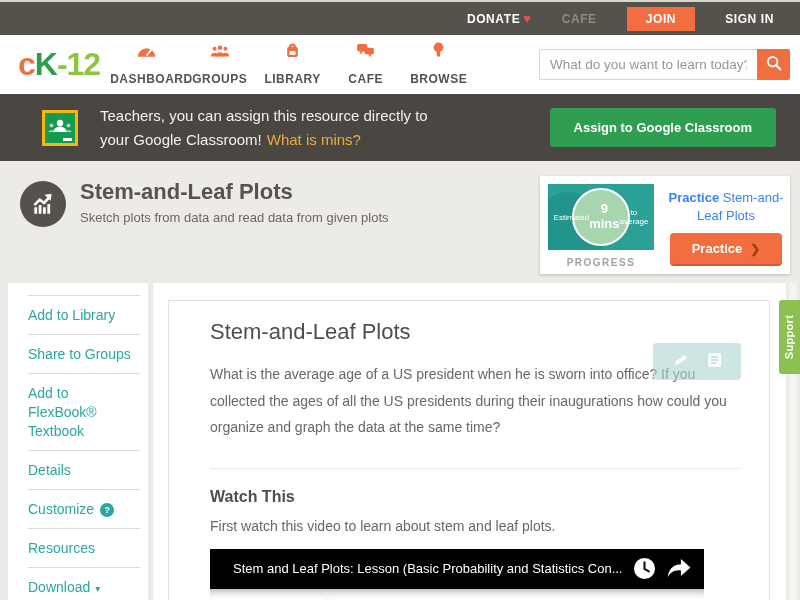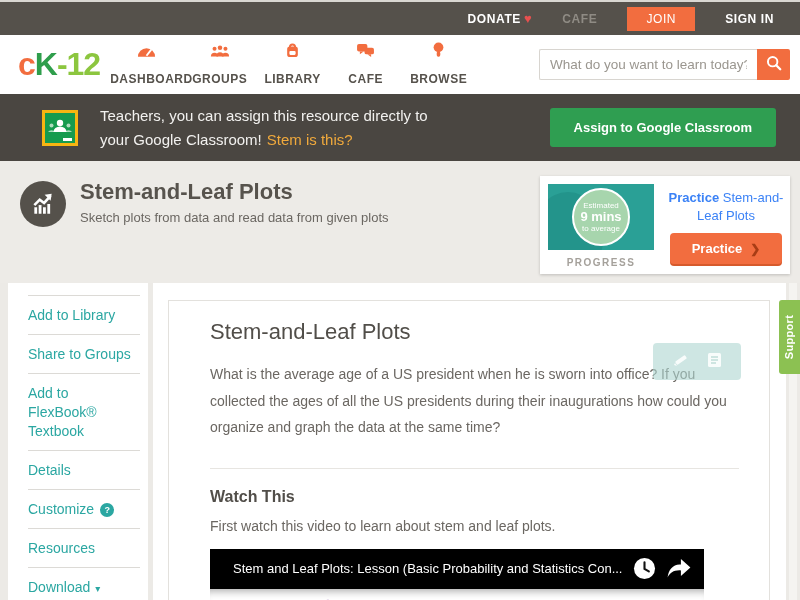--- a/index.html
+++ b/index.html
@@ -10,21 +10,21 @@
   }
   
   .topbar{
     height:35px; background:#55514b; border-top:2px solid #d9d7d2;
     display:flex; justify-content:flex-end; align-items:center;
     gap:30px; padding-right:26px;
   }
   .tb-link{ color:#fff; font-size:12px; font-weight:bold; letter-spacing:.6px; text-decoration:none; cursor:pointer;}
   .tb-link.help{ color:#8f8b84; }
   .heart{ color:#e8504f; font-size:13px; margin-left:3px;}
-  .join-btn{ background:#f26d3f; color:#fff; font-size:12px; font-weight:normal; letter-spacing:.6px;
+  .join-btn{ background:#f26d3f; color:#fff; font-size:12px; font-weight:bold; letter-spacing:.6px;
     padding:5px 19px; cursor:pointer; text-decoration:none;}
   
   .navbar{ height:59px; background:#fff; display:flex; align-items:center; padding:0 10px 0 18px; }
   .logo{ font-size:32px; font-weight:bold; letter-spacing:-1px; line-height:1; cursor:pointer; margin-top:-2px;}
   .logo .lc{ color:#f26d3f; }
   .logo .lk{ color:#2f9e4c; }
   .logo .ln{ color:#8cc63f; }
   .nav-items{ display:flex; margin-left:10px; }
   .nav-item{ width:73px; text-align:center; cursor:pointer; }
   .nav-item .nicon{ height:15px; display:flex; justify-content:center; align-items:flex-end;}
@@ -52,21 +52,21 @@
   .band-title h1{ margin:0; font-size:22px; color:#57534d; font-weight:bold; }
   .band-title p{ margin:5px 0 0; font-size:13px; color:#6b6762; }
   
   .practice-card{ position:absolute; right:10px; top:15px; width:250px; height:98px;
     background:#fff; box-shadow:0 1px 3px rgba(0,0,0,.2); display:flex; }
   .pc-left{ width:122px; padding:8px 8px 0; }
   .pc-thumb{ height:66px; background:#2aa096; position:relative; overflow:hidden; }
   .pc-head{ position:absolute; left:-16px; top:8px; width:72px; height:86px; background:#23948b; border-radius:50%; }
   .pc-circle{ position:absolute; left:50%; top:50%; transform:translate(-50%,-50%);
     width:58px; height:58px; border-radius:50%; background:#a7d5ad; border:2px solid #fff;
-    display:flex; flex-direction:column; align-items:center; justify-content:center; color:#fff; text-align:center;}
+    display:flex; flex-direction:row; align-items:center; justify-content:center; color:#fff; text-align:center;}
   .pc-circle .e1{ font-size:8px; }
   .pc-circle .e2{ font-size:13px; font-weight:bold; line-height:1.15;}
   .pc-circle .e3{ font-size:8px; }
   .pc-progress{ text-align:center; font-size:10px; letter-spacing:1.5px; color:#a5a19b; margin-top:7px; font-weight:bold;}
   .pc-right{ flex:1; text-align:center; padding-top:13px; }
   .pc-name{ font-size:13px; color:#3b82f6; width:118px; margin:0 auto; line-height:1.35;}
   .pc-name b{ font-weight:bold; }
   .practice-btn{ margin-top:9px; width:112px; background:#f26d3f; border:none; border-radius:4px;
     color:#fff; font-weight:bold; font-size:13px; padding:8px 8px; cursor:pointer; font-family:"Liberation Sans",sans-serif;
     box-shadow:0 2px 0 #d65a2c;}
@@ -191,21 +191,21 @@
         <circle cx="26.5" cy="15.5" r="2" fill="#aedcbd"></circle>
         <path d="M6,22 a4,3.4 0 0,1 7,0 Z" fill="#aedcbd"></path>
         <path d="M23,22 a4,3.4 0 0,1 7,0 Z" fill="#aedcbd"></path>
         <circle cx="18" cy="13" r="3.2" fill="#fff"></circle>
         <path d="M11.5,22 a6.5,5.6 0 0,1 13,0 Z" fill="#fff"></path>
         <rect x="21" y="28" width="9" height="3" fill="#fff"></rect>
       </svg>
   </span>
   <div class="banner-text">
     <div>Teachers, you can assign this resource directly to</div>
-    <div><span>your Google Classroom!</span><a class="banner-link">Stem is this?</a></div>
+    <div><span>your Google Classroom!</span><a class="banner-link">What is mins?</a></div>
   </div>
   <button class="assign-btn">Assign to Google Classroom</button>
 </div>
 
 <div class="band">
   <div class="stat-circle">
     <svg width="26" height="26" viewBox="0 0 24 24">
         <g fill="#fff">
           <rect x="4" y="15" width="2.6" height="6"></rect>
           <rect x="8" y="13" width="2.6" height="8"></rect>

